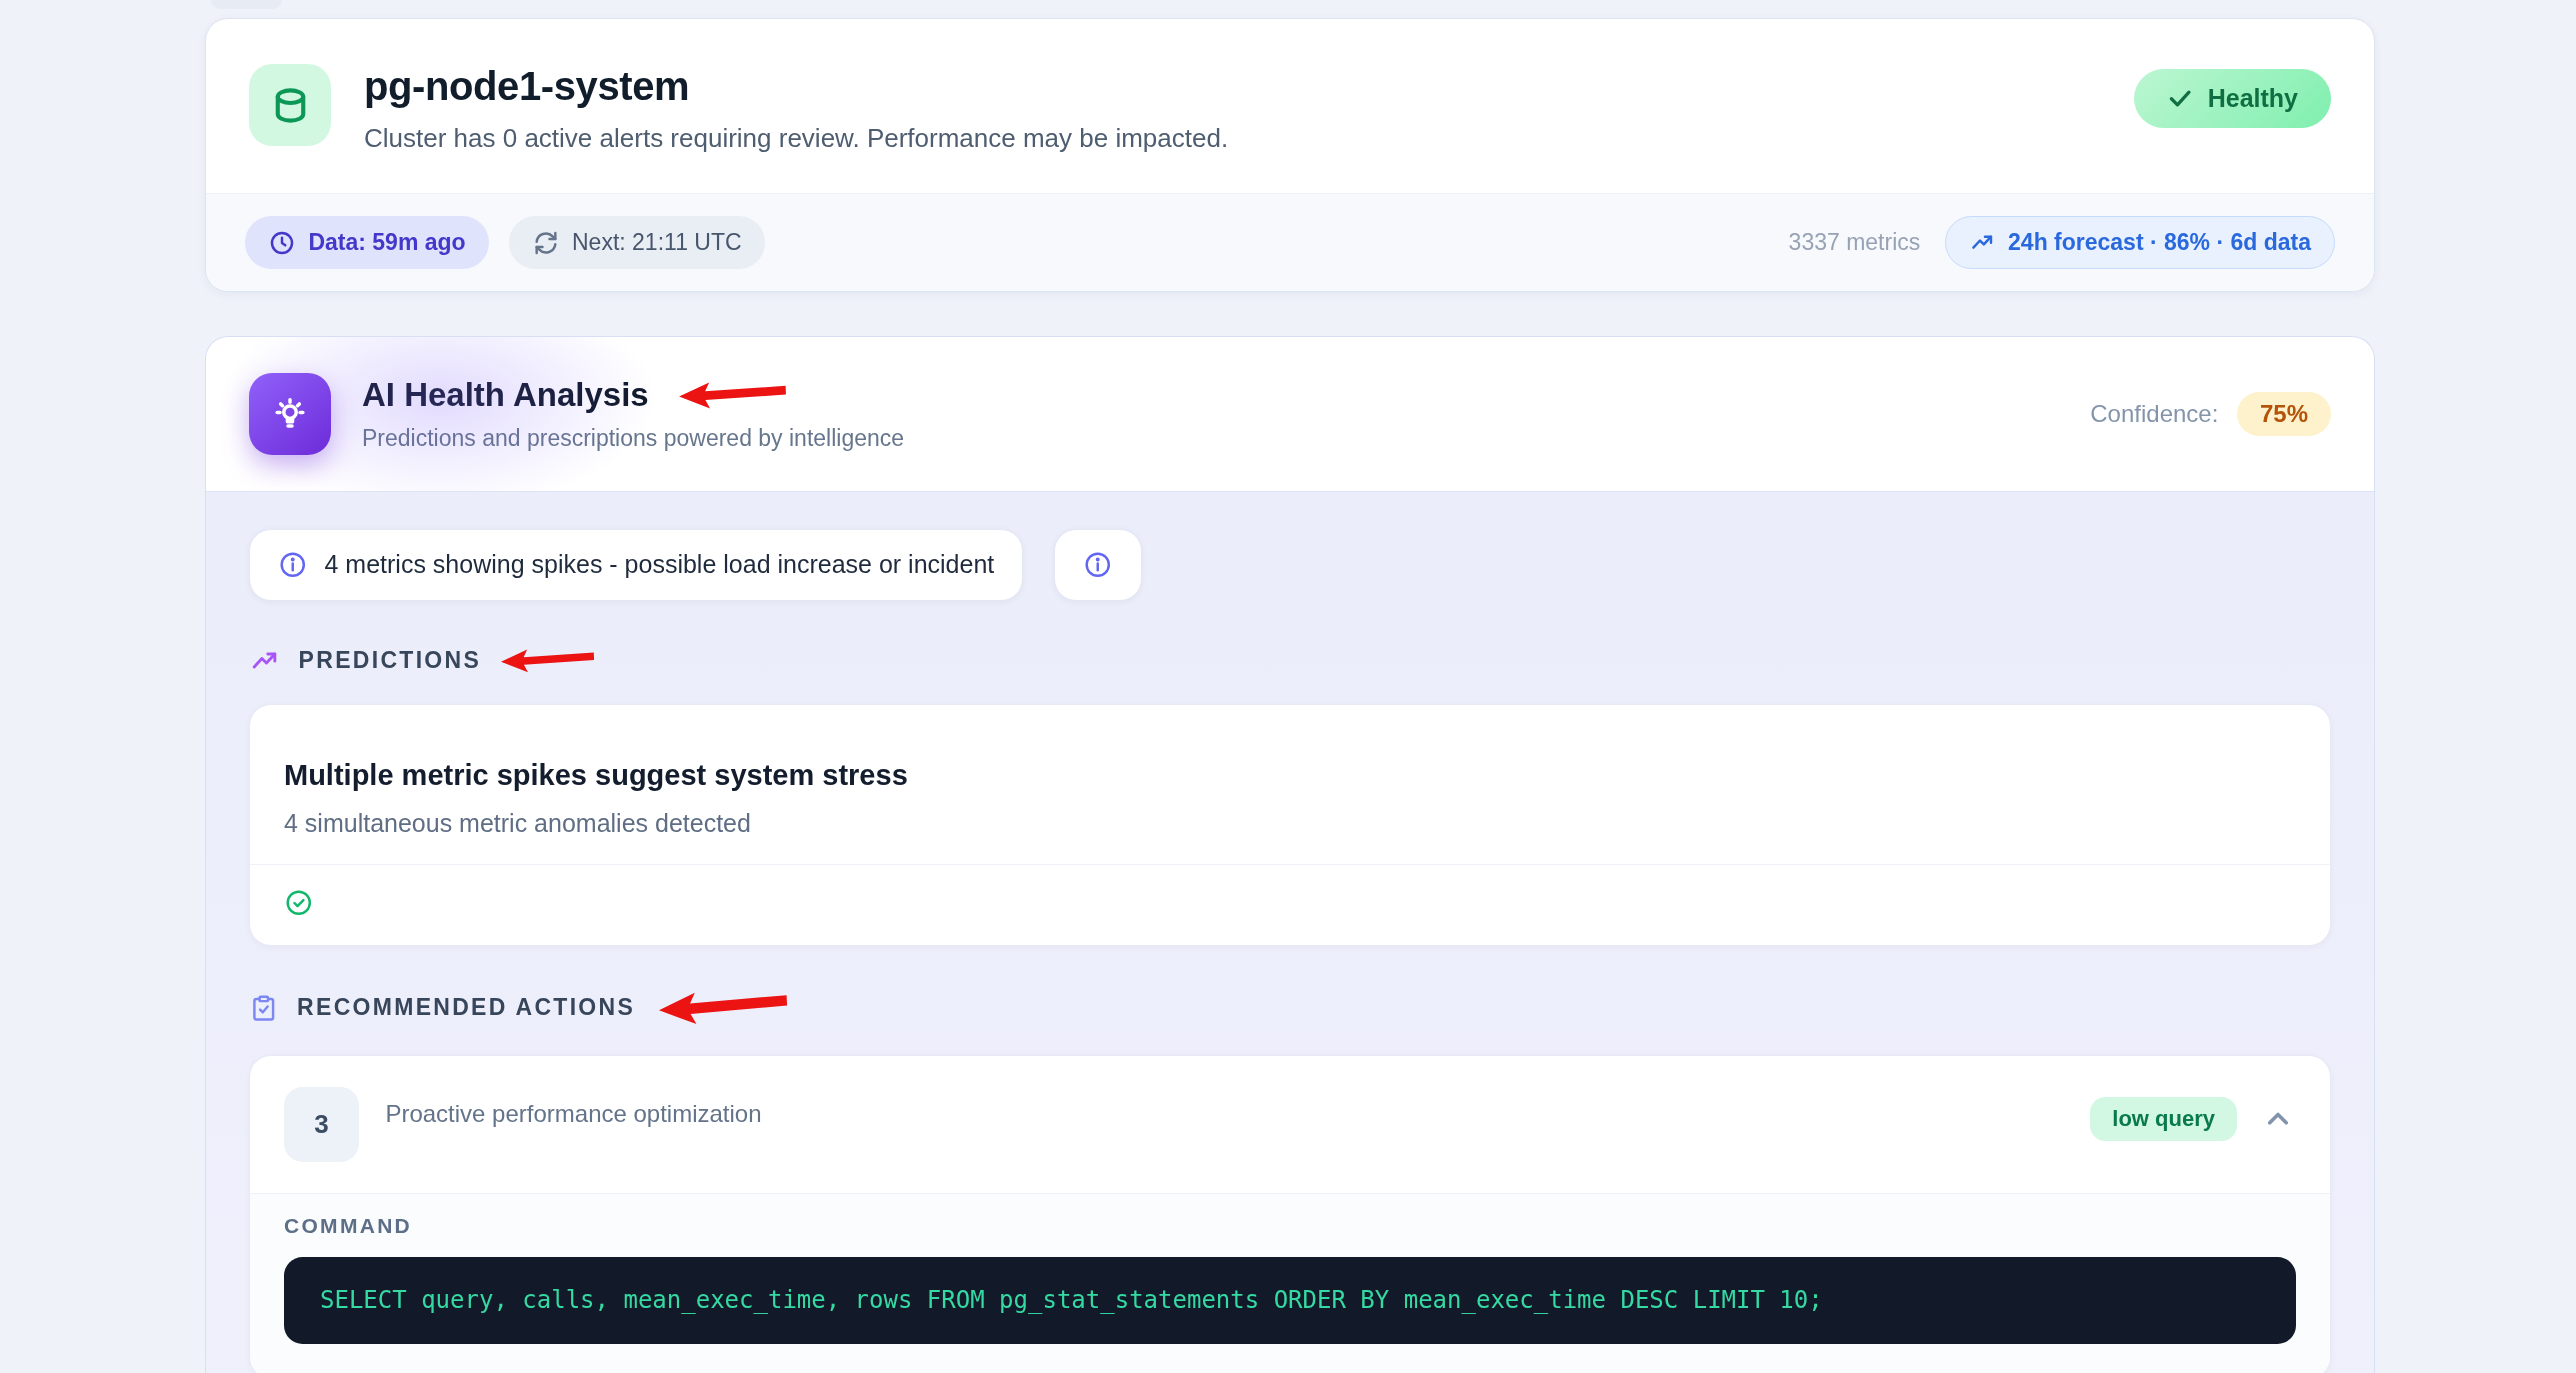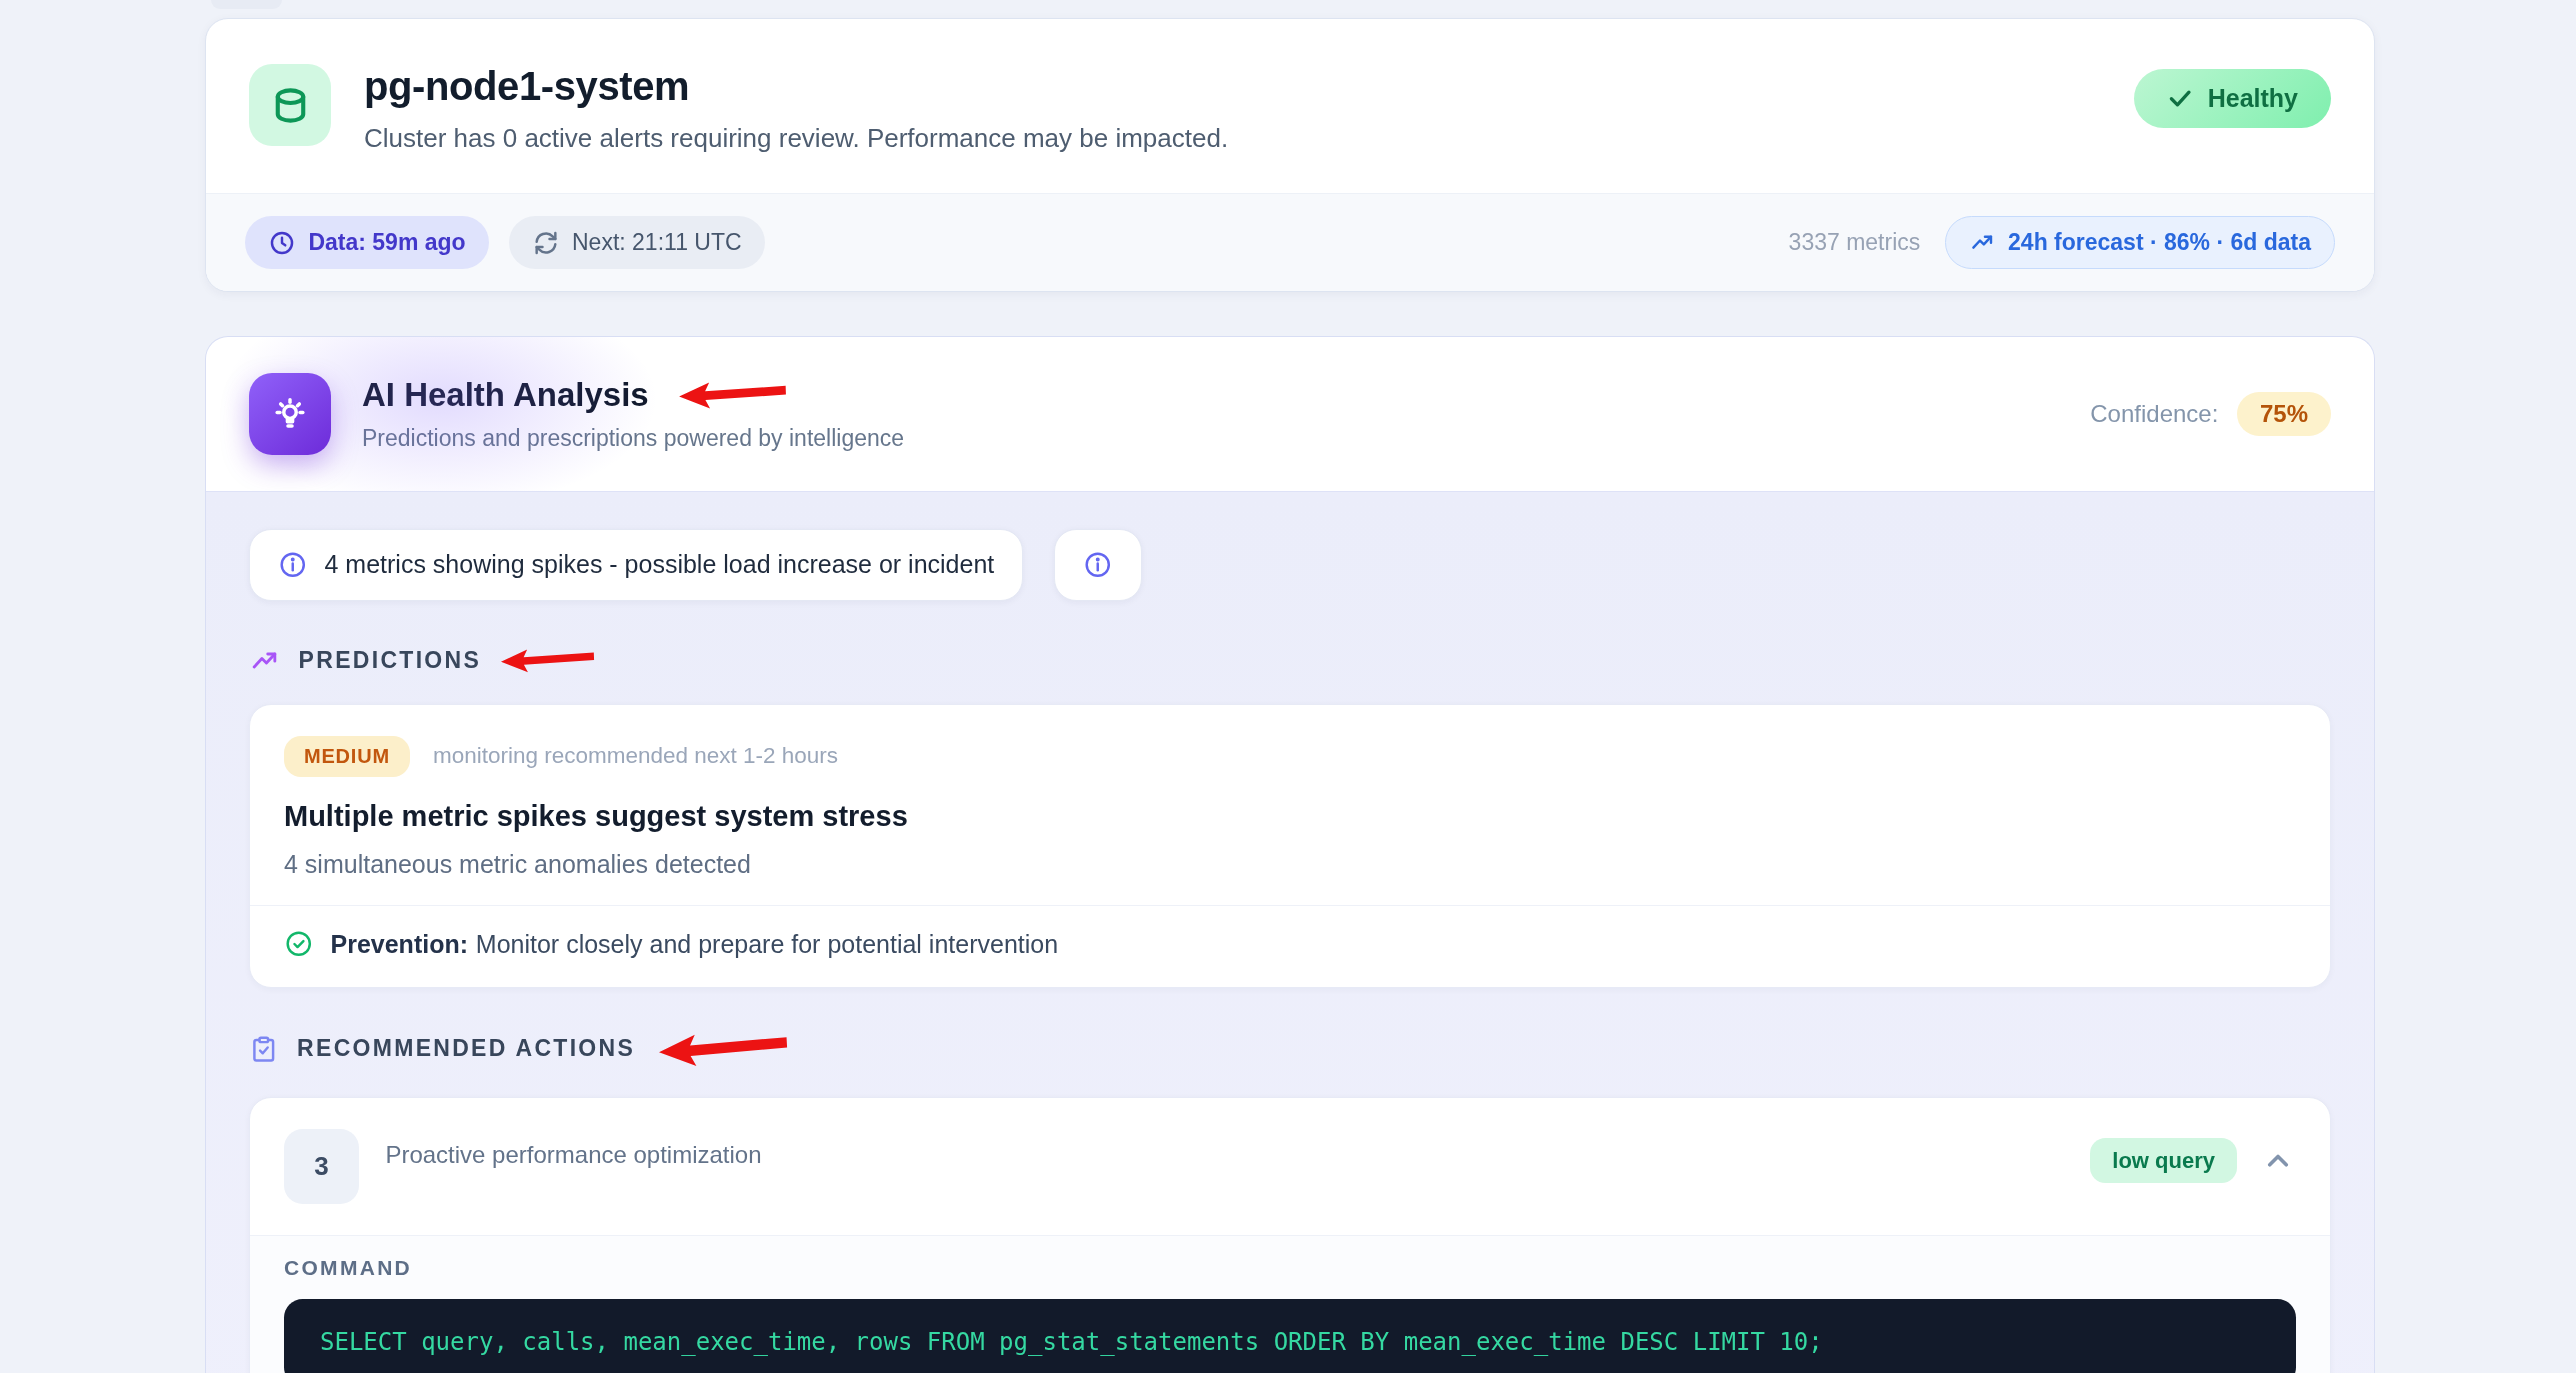--- a/index.html
+++ b/index.html
@@ -202,36 +202,29 @@
               </svg>
           </span>
           <h3>PREDICTIONS</h3>
           <svg class="ann-arrow" width="95" height="26.4" viewBox="0 0 200 52" style="transform:rotate(-2deg)">
             <polygon points="2,26 58,2 50,18 198,13 198,29 50,34 58,50" fill="#ec1313"></polygon>
           </svg>
         </div>
 
         <div class="pred-card">
           <div class="pred-main">
-            <div class="badge-row">
-              <span class="sev-badge">MEDIUM</span>
-              <span class="pred-window">monitoring recommended next 1-2 hours</span>
-            </div>
             <h4 class="pred-title">Multiple metric spikes suggest system stress</h4>
             <p class="pred-detail">4 simultaneous metric anomalies detected</p>
           </div>
           <div class="prevention">
             <span>
               <svg width="29.5" height="29.5" viewBox="0 0 24 24" fill="none" stroke="#12b76a" stroke-width="2" stroke-linecap="round" stroke-linejoin="round">
                   <circle cx="12" cy="12" r="9"></circle>
                   <polyline points="8.5 12.2 11 14.7 15.8 9.8"></polyline>
                 </svg>
-            </span>
-            <span>
-              <span class="plabel">Prevention:</span><span>Monitor closely and prepare for potential intervention</span>
             </span>
           </div>
         </div>
 
         <div class="section-head">
           <span>
             <svg width="29.5" height="29.5" viewBox="0 0 24 24" fill="none" stroke="#7d87f2" stroke-width="2" stroke-linecap="round" stroke-linejoin="round">
                 <rect x="8.5" y="3" width="7" height="3.6" rx="1.2"></rect>
                 <path d="M15.5 4.8H18a1.6 1.6 0 0 1 1.6 1.6V20a1.6 1.6 0 0 1-1.6 1.6H6A1.6 1.6 0 0 1 4.4 20V6.4A1.6 1.6 0 0 1 6 4.8h2.5"></path>
                 <polyline points="9 13.5 11.2 15.7 15.2 11"></polyline>

